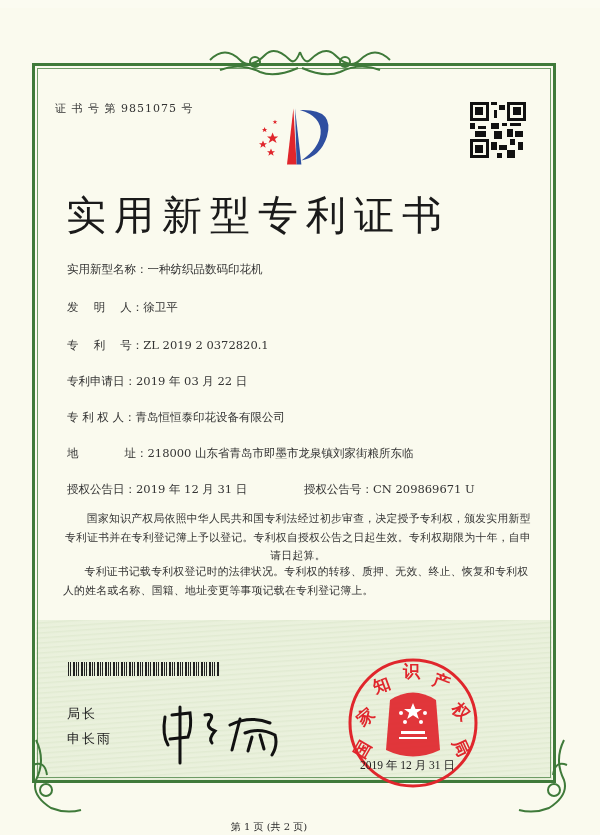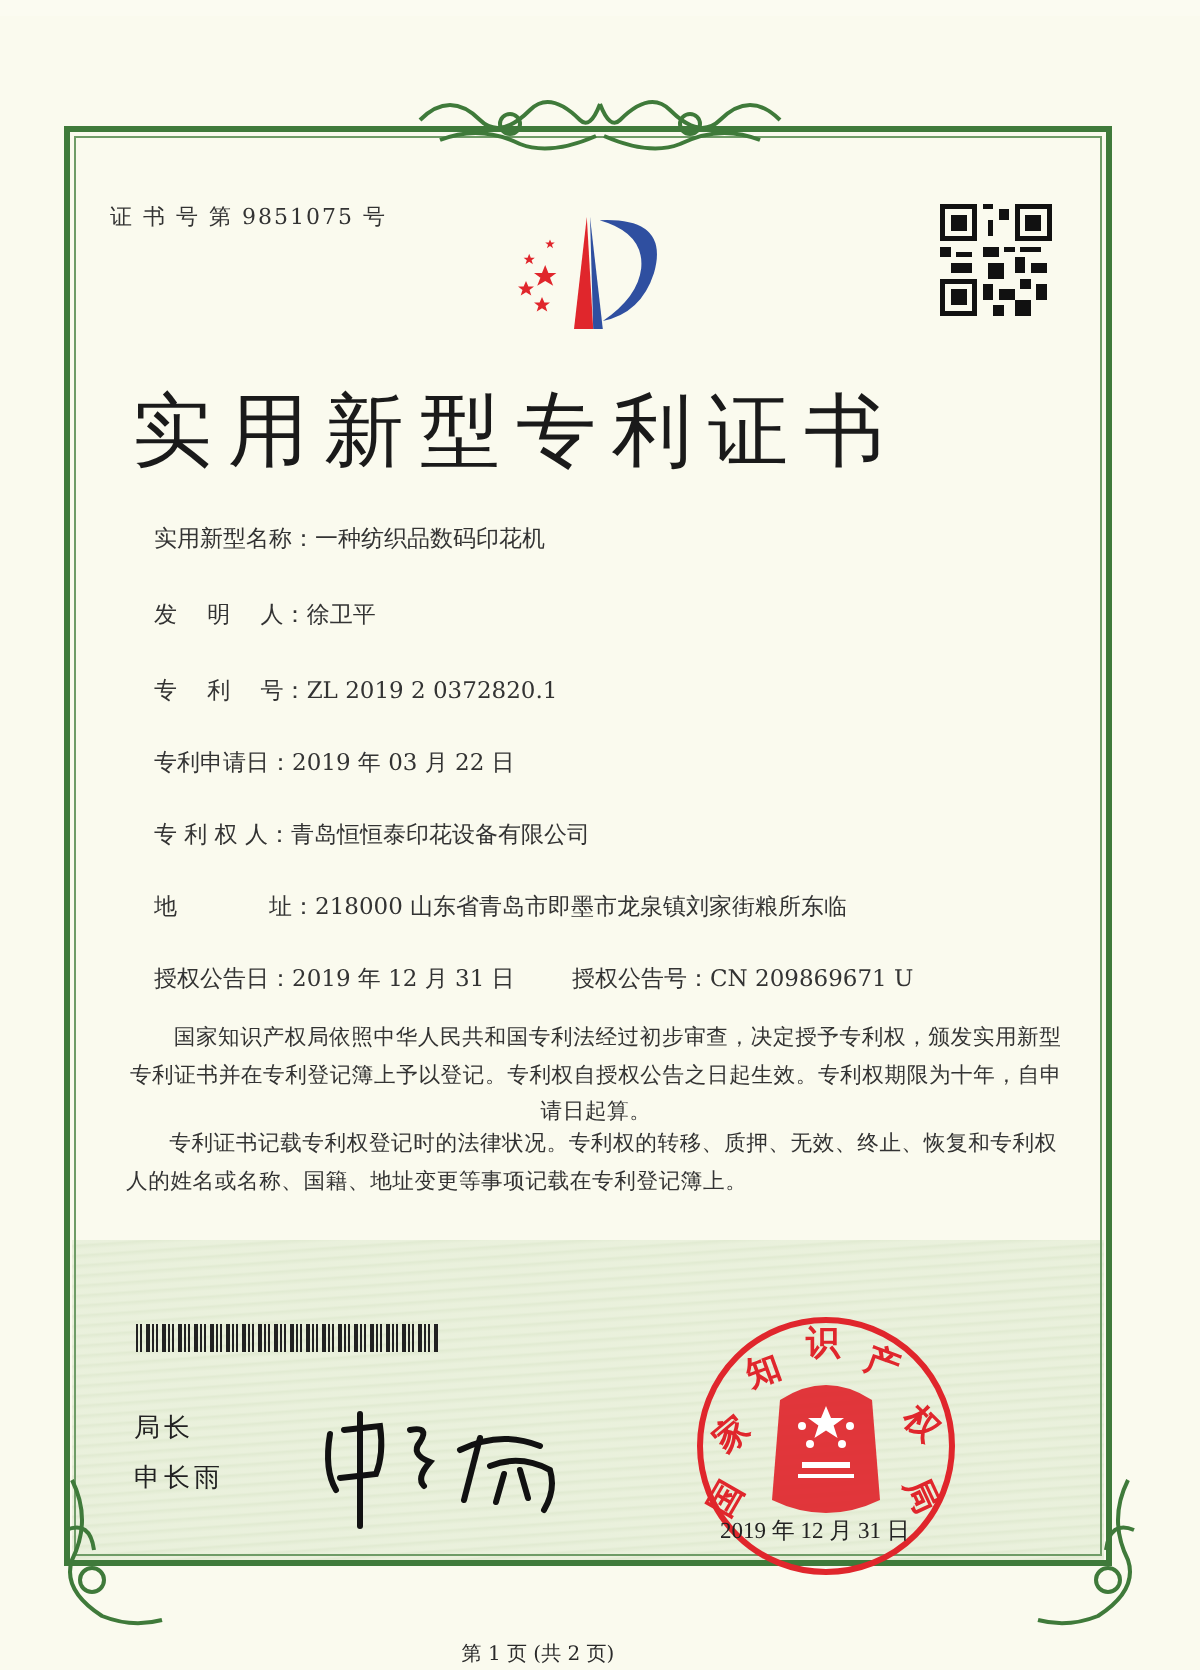--- a/index.html
+++ b/index.html
@@ -28,21 +28,21 @@
     .cert-no {
       position: absolute; left: 55px; top: 101px; font-size: 11px; letter-spacing: 1px; color: #333;
     }
     .logo { position: absolute; left: 255px; top: 95px; width: 80px; height: 75px; }
     .qr { position: absolute; left: 470px; top: 102px; width: 56px; height: 56px; }
     .title {
       position: absolute; left: 0; width: 516px; top: 188px; text-align: center;
       font-size: 40px; letter-spacing: 8px; color: #1a1a1a;
       font-family: "DejaVu Sans", "Liberation Sans", sans-serif;
     }
-    .field { position: absolute; left: 77px; font-size: 11.5px; color: #333; white-space: nowrap; }
+    .field { position: absolute; left: 67px; font-size: 11.5px; color: #333; white-space: nowrap; }
     .field .lbl { display: inline-block; }
     .body-text {
       position: absolute; left: 63px; width: 470px; font-size: 10.8px; line-height: 18.5px;
       color: #333; letter-spacing: 0.3px;
       font-family: "DejaVu Sans", "Liberation Sans", sans-serif;
     }
     .indent { text-indent: 2em; }
     .barcode { position: absolute; left: 68px; top: 662px; width: 152px; height: 14px;
       background: repeating-linear-gradient(90deg, #222 0 1px, transparent 1px 2px, #222 2px 3px, transparent 3px 5px, #222 5px 7px, transparent 7px 8px);
     }
@@ -160,21 +160,21 @@
 </div>
 <div class="field" style="top:410px;">
   <span class="lbl">专 利 权 人：</span><span>青岛恒恒泰印花设备有限公司</span>
 </div>
 <div class="field" style="top:446px;">
   <span class="lbl">地　　　　址：</span><span>218000 山东省青岛市即墨市龙泉镇刘家街粮所东临</span>
 </div>
 <div class="field" style="top:482px;">
   <span class="lbl">授权公告日：</span><span>2019 年 12 月 31 日</span>
 </div>
-<div class="field" style="top:482px; left:286px;">
+<div class="field" style="top:482px; left:304px;">
   <span class="lbl">授权公告号：</span><span>CN 209869671 U</span>
 </div>
 
 <div class="body-text indent" style="top:510px;text-align:center;">国家知识产权局依照中华人民共和国专利法经过初步审查，决定授予专利权，颁发实用新型专利证书并在专利登记簿上予以登记。专利权自授权公告之日起生效。专利权期限为十年，自申请日起算。</div>
 <div class="body-text indent" style="top:563px;">专利证书记载专利权登记时的法律状况。专利权的转移、质押、无效、终止、恢复和专利权人的姓名或名称、国籍、地址变更等事项记载在专利登记簿上。</div>
 
 <div class="barcode"></div>
 
 <div class="director-title" style="top:705px;">局长</div>
 <div class="director-name" style="top:730px;">申长雨</div>

